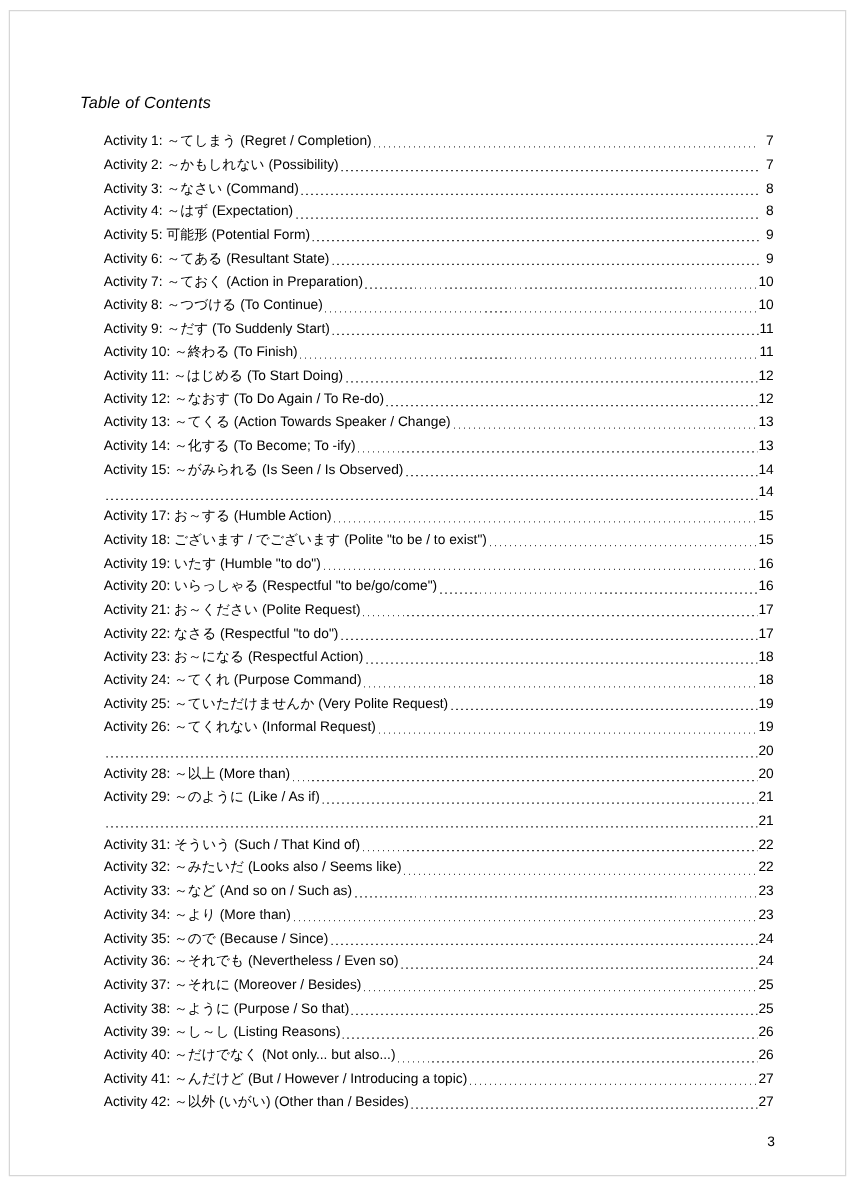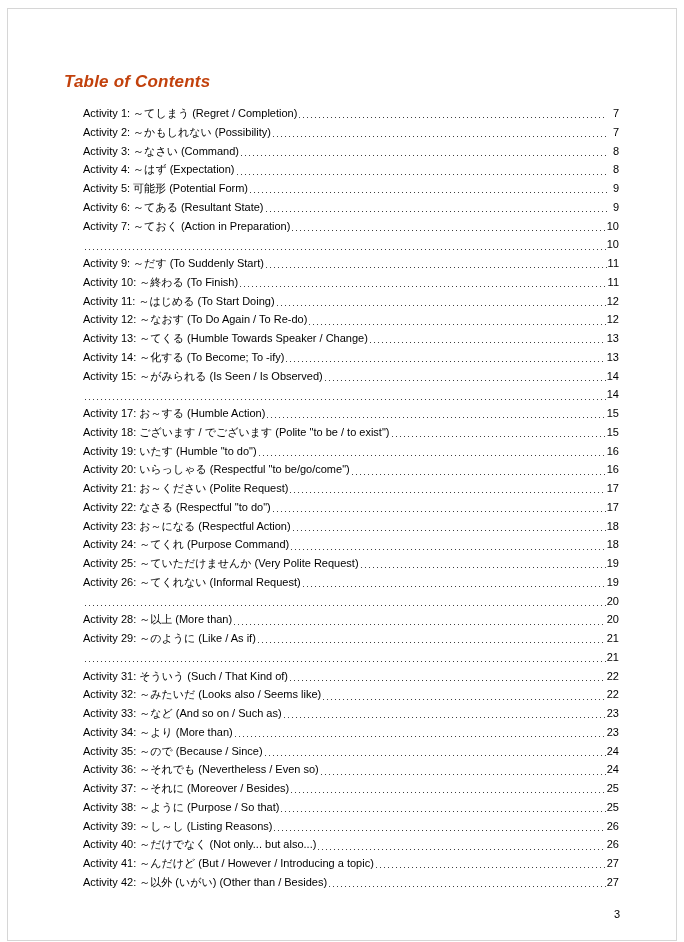--- a/index.html
+++ b/index.html
@@ -22,24 +22,24 @@
     width: 670px;
     height: 933px;
     background: #ffffff;
     border: 1px solid #d6d6d6;
   }
   .doc-title {
     position: absolute;
     left: 56px;
     top: 62px;
     font-style: italic;
-    font-weight: 700;
-    font-size: 17px;
+    font-weight: 400;
+    font-size: 13px;
     line-height: 22px;
-    color: #c2410c;
+    color: #000000;
     letter-spacing: 0.2px;
   }
   .toc {
     position: absolute;
     left: 75px;
     right: 57px;
     top: 95px;
   }
   .toc-row {
     display: flex;
@@ -121,20 +121,21 @@
     <span class="toc-page">9</span>
   </div>
 
   <div class="toc-row">
     <span class="toc-label">Activity 7: ～ておく (Action in Preparation)</span>
     <span class="toc-leader"></span>
     <span class="toc-page">10</span>
   </div>
 
   <div class="toc-row">
+    <span class="toc-label">Activity 8: ～つづける (To Continue)</span>
     <span class="toc-leader"></span>
     <span class="toc-page">10</span>
   </div>
 
   <div class="toc-row">
     <span class="toc-label">Activity 9: ～だす (To Suddenly Start)</span>
     <span class="toc-leader"></span>
     <span class="toc-page">11</span>
   </div>
 
@@ -150,21 +151,21 @@
     <span class="toc-page">12</span>
   </div>
 
   <div class="toc-row">
     <span class="toc-label">Activity 12: ～なおす (To Do Again / To Re-do)</span>
     <span class="toc-leader"></span>
     <span class="toc-page">12</span>
   </div>
 
   <div class="toc-row">
-    <span class="toc-label">Activity 13: ～てくる (Humble Towards Speaker / Change)</span>
+    <span class="toc-label">Activity 13: ～てくる (Action Towards Speaker / Change)</span>
     <span class="toc-leader"></span>
     <span class="toc-page">13</span>
   </div>
 
   <div class="toc-row">
     <span class="toc-label">Activity 14: ～化する (To Become; To -ify)</span>
     <span class="toc-leader"></span>
     <span class="toc-page">13</span>
   </div>
 

